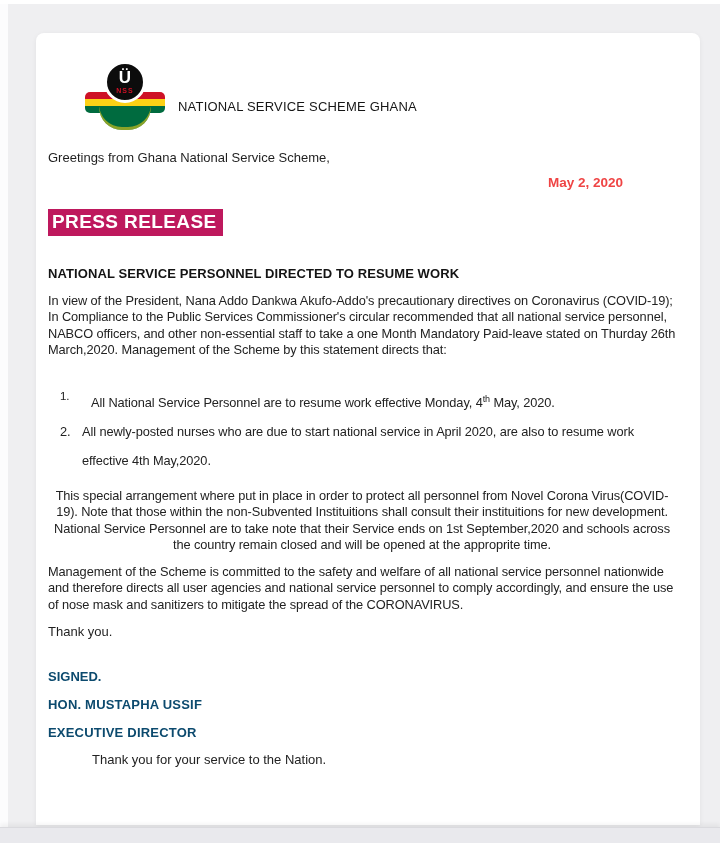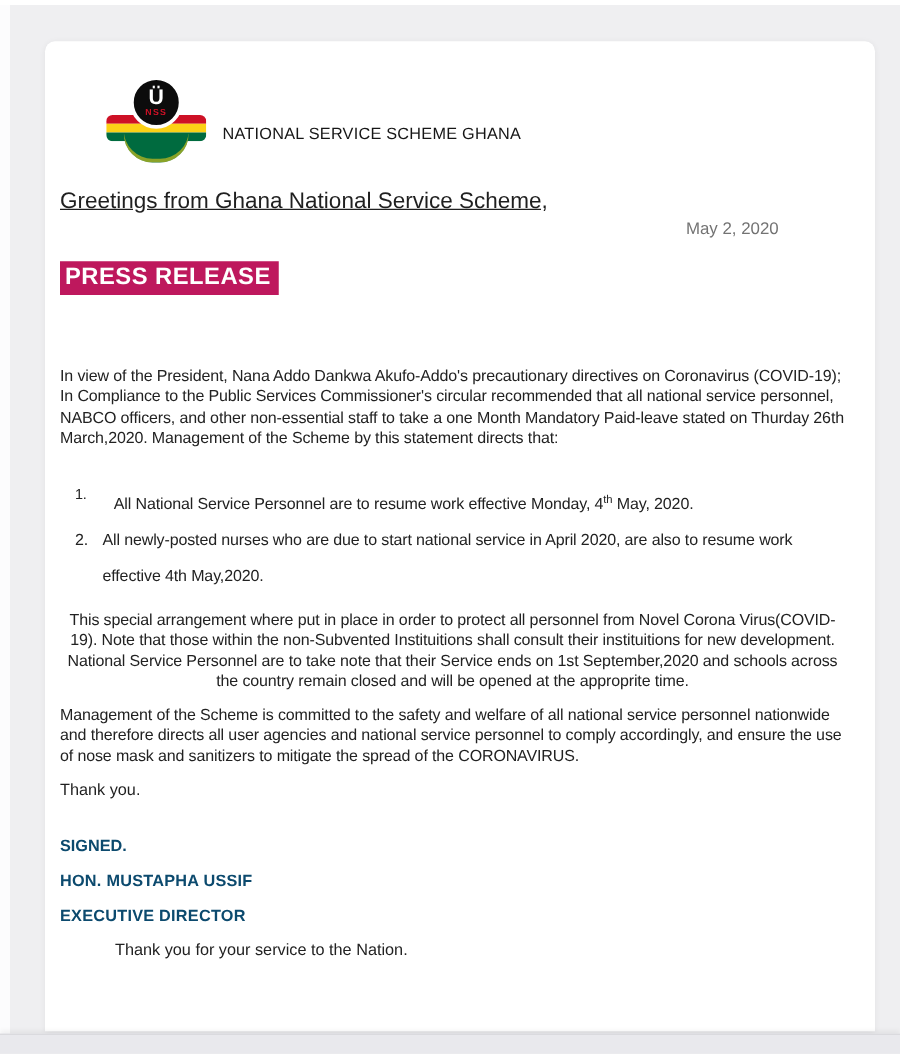--- a/index.html
+++ b/index.html
@@ -46,24 +46,24 @@
     z-index: 2; text-align: center;
   }
   .nss-glyph { display: block; color: #ffffff; font-weight: bold; font-size: 17px; line-height: 1; margin-top: 5px; }
   .nss-acronym { display: block; color: #ce1126; font-weight: bold; font-size: 7px; letter-spacing: 1px; margin-top: 1px; }
 
   
   .org-name {
     position: absolute; left: 142px; top: 66px;
     font-size: 13px; font-weight: normal; letter-spacing: 0.2px; color: #161616;
   }
-  .greeting { position: absolute; left: 12px; top: 117px; font-size: 18px; text-decoration: underline; }
+  .greeting { position: absolute; left: 12px; top: 117px; font-size: 13px; }
   .date-line {
     position: absolute; right: 77px; top: 142px;
-    font-size: 13.5px; font-weight: normal; color: #737373;
+    font-size: 13.5px; font-weight: bold; color: #ef4444;
   }
   .press-release {
     position: absolute; left: 12px; top: 176px;
     display: inline-block; background: #be185d; color: #ffffff;
     font-size: 19px; font-weight: bold; letter-spacing: 0.4px;
     padding: 2px 6px 3px 4px;
   }
   .headline {
     position: absolute; left: 12px; top: 233px; width: 628px;
     font-size: 13px; font-weight: bold; color: #141414; letter-spacing: 0.1px;
@@ -108,20 +108,21 @@
       <span class="nss-acronym">NSS</span>
     </div>
   </div>
   <div class="org-name">NATIONAL SERVICE SCHEME GHANA</div>
 
   <div class="greeting">Greetings from Ghana National Service Scheme,</div>
   <div class="date-line">May 2, 2020</div>
 
   <div class="press-release">PRESS RELEASE</div>
 
+  <div class="headline">NATIONAL SERVICE PERSONNEL DIRECTED TO RESUME WORK</div>
 
   <div class="para para-intro">In view of the President, Nana Addo Dankwa Akufo-Addo's precautionary directives on Coronavirus (COVID-19); In Compliance to the Public Services Commissioner's circular recommended that all national service personnel, NABCO officers, and other non-essential staff to take a one Month Mandatory Paid-leave stated on Thurday 26th March,2020. Management of the Scheme by this statement directs that:</div>
 
   <div class="directives">
     <div class="directive">
       <span class="directive-num raised">1.</span>
       <span class="directive-text extra-indent"><span>All National Service Personnel are to resume work effective Monday, 4</span><sup class="ord">th</sup><span> May, 2020.</span></span>
     </div>
     <div class="directive">
       <span class="directive-num">2.</span>

